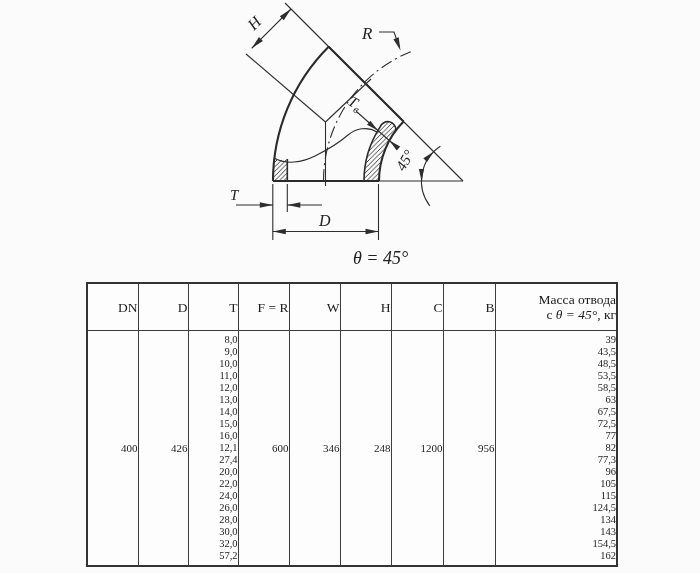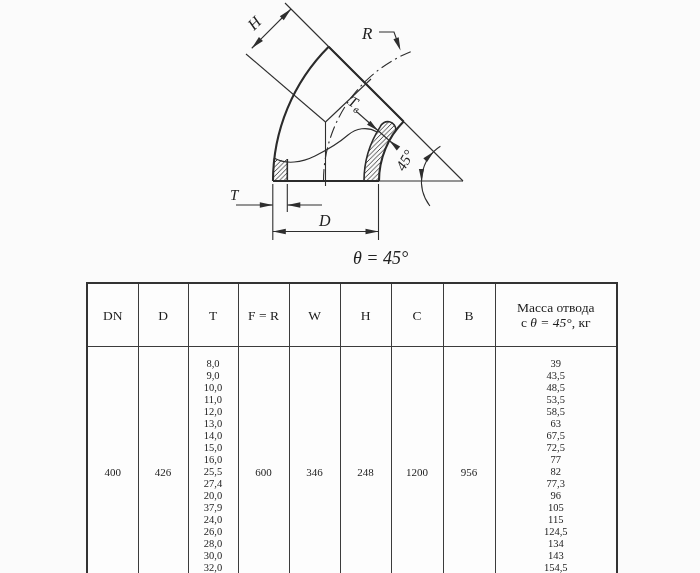--- a/index.html
+++ b/index.html
@@ -3,21 +3,21 @@
 <meta charset="utf-8">
 <style>
   html,body{margin:0;padding:0;background:#fbfbfb;}
   .page{position:relative;width:700px;height:573px;background:#fbfbfb;overflow:hidden;
         font-family:"Liberation Serif", serif;color:#1c1c1c;}
   .diagram-svg{position:absolute;left:0;top:0;}
   .dim-text{font-family:"Liberation Serif", serif;font-style:italic;fill:#222;}
   
   .spec-table{position:absolute;left:86px;top:282px;border-collapse:collapse;table-layout:fixed;
               background:#fdfdfd;}
-  .spec-table td,.spec-table th{border:1px solid #3c3c3c;padding:8px;text-align:center;
+  .spec-table td,.spec-table th{border:1px solid #3c3c3c;padding:0;text-align:right;
               font-weight:normal;vertical-align:middle;}
   .spec-table{border:2px solid #333;}
   .spec-table th{height:46px;font-size:13.5px;line-height:15px;}
   .spec-table td{height:234px;font-size:11px;}
   .mass-head{font-size:12.5px;line-height:15px;}
   .stack{display:flex;flex-direction:column;justify-content:space-between;
          height:228px;padding:3px 0;}
   .stack-item{font-size:10.5px;line-height:12px;}
   .em{font-style:italic;}
 </style>
@@ -148,24 +148,24 @@
         <div class="stack">
               <div class="stack-item">8,0</div>
               <div class="stack-item">9,0</div>
               <div class="stack-item">10,0</div>
               <div class="stack-item">11,0</div>
               <div class="stack-item">12,0</div>
               <div class="stack-item">13,0</div>
               <div class="stack-item">14,0</div>
               <div class="stack-item">15,0</div>
               <div class="stack-item">16,0</div>
-              <div class="stack-item">25,5</div>
+              <div class="stack-item">12,1</div>
               <div class="stack-item">27,4</div>
               <div class="stack-item">20,0</div>
-              <div class="stack-item">37,9</div>
+              <div class="stack-item">22,0</div>
               <div class="stack-item">24,0</div>
               <div class="stack-item">26,0</div>
               <div class="stack-item">28,0</div>
               <div class="stack-item">30,0</div>
               <div class="stack-item">32,0</div>
               <div class="stack-item">57,2</div>
             </div>
       </td>
       <td>600</td>
       <td>346</td>

